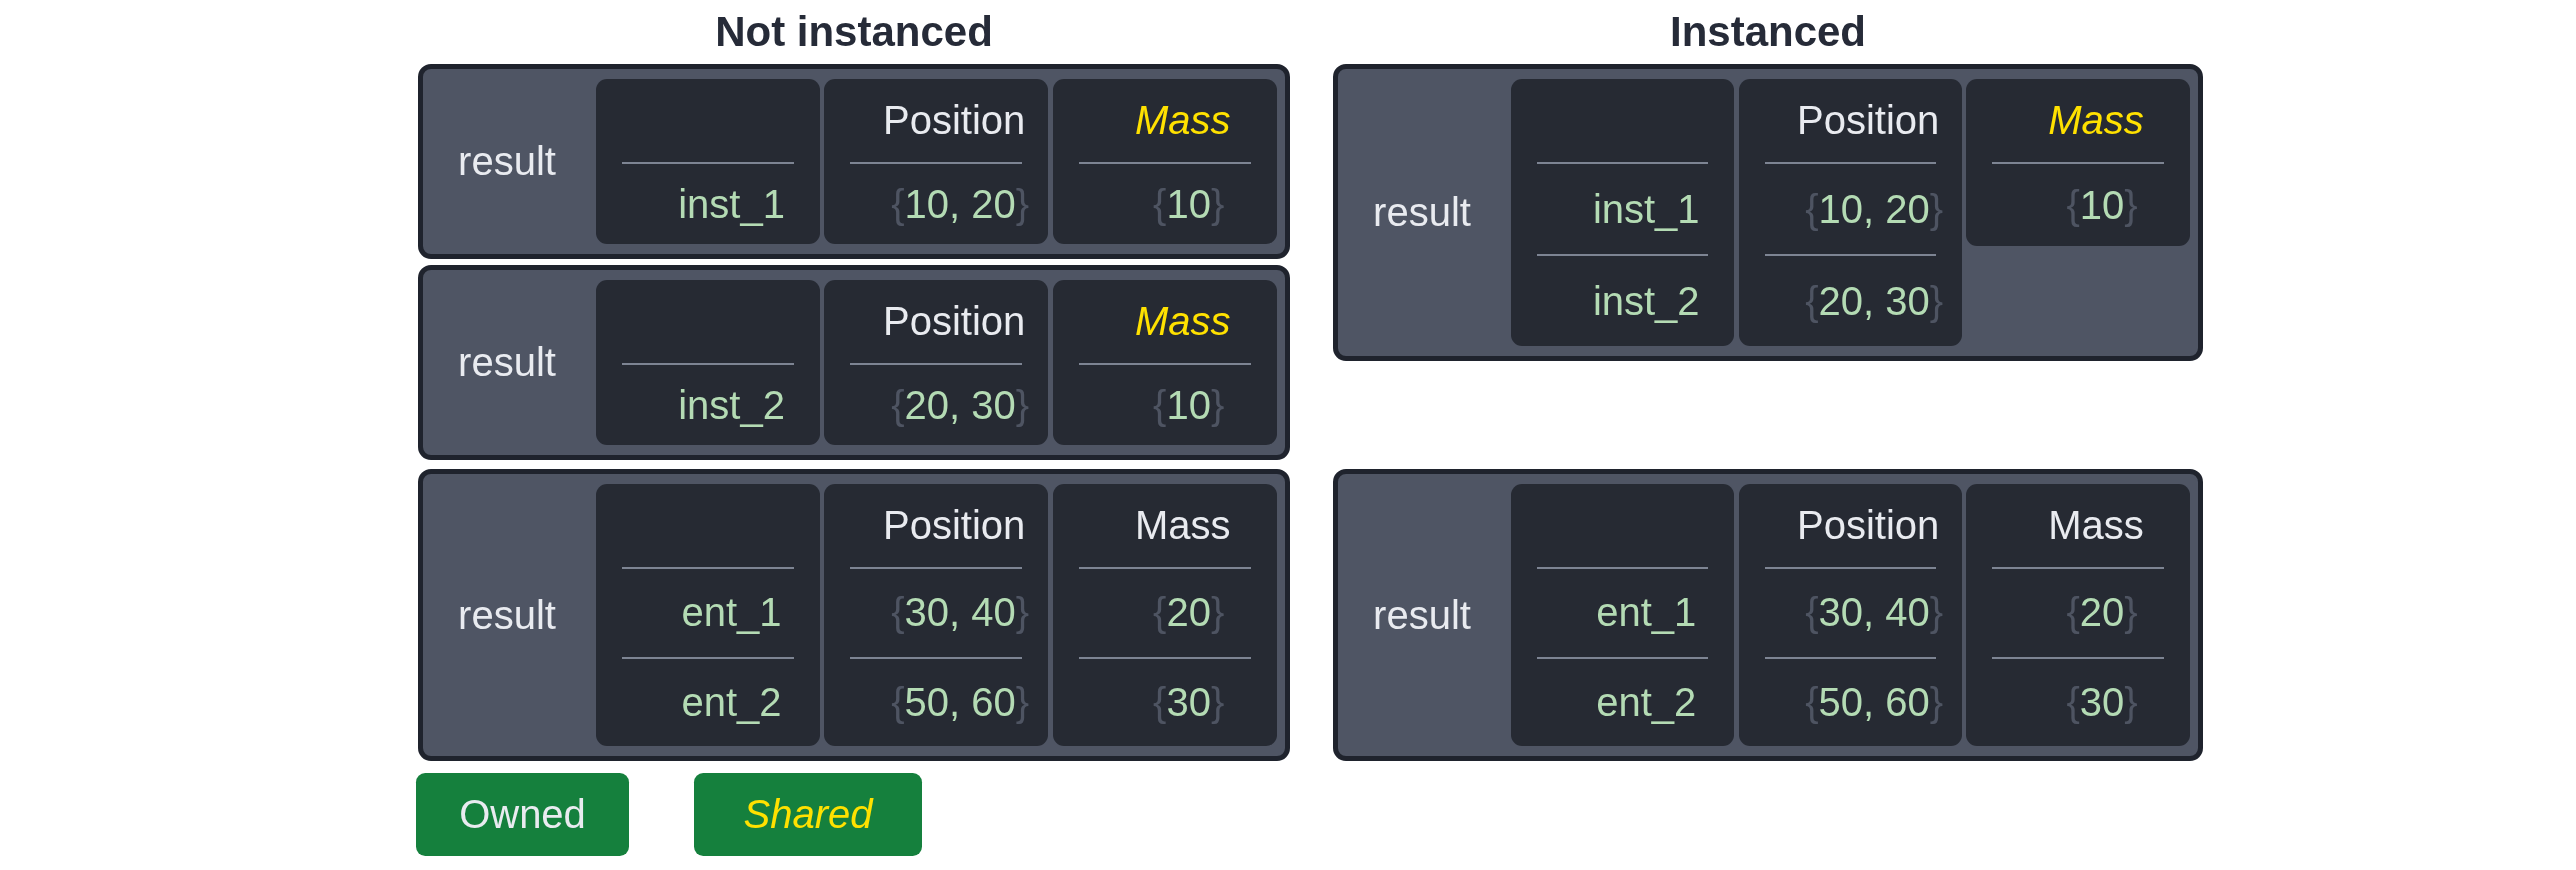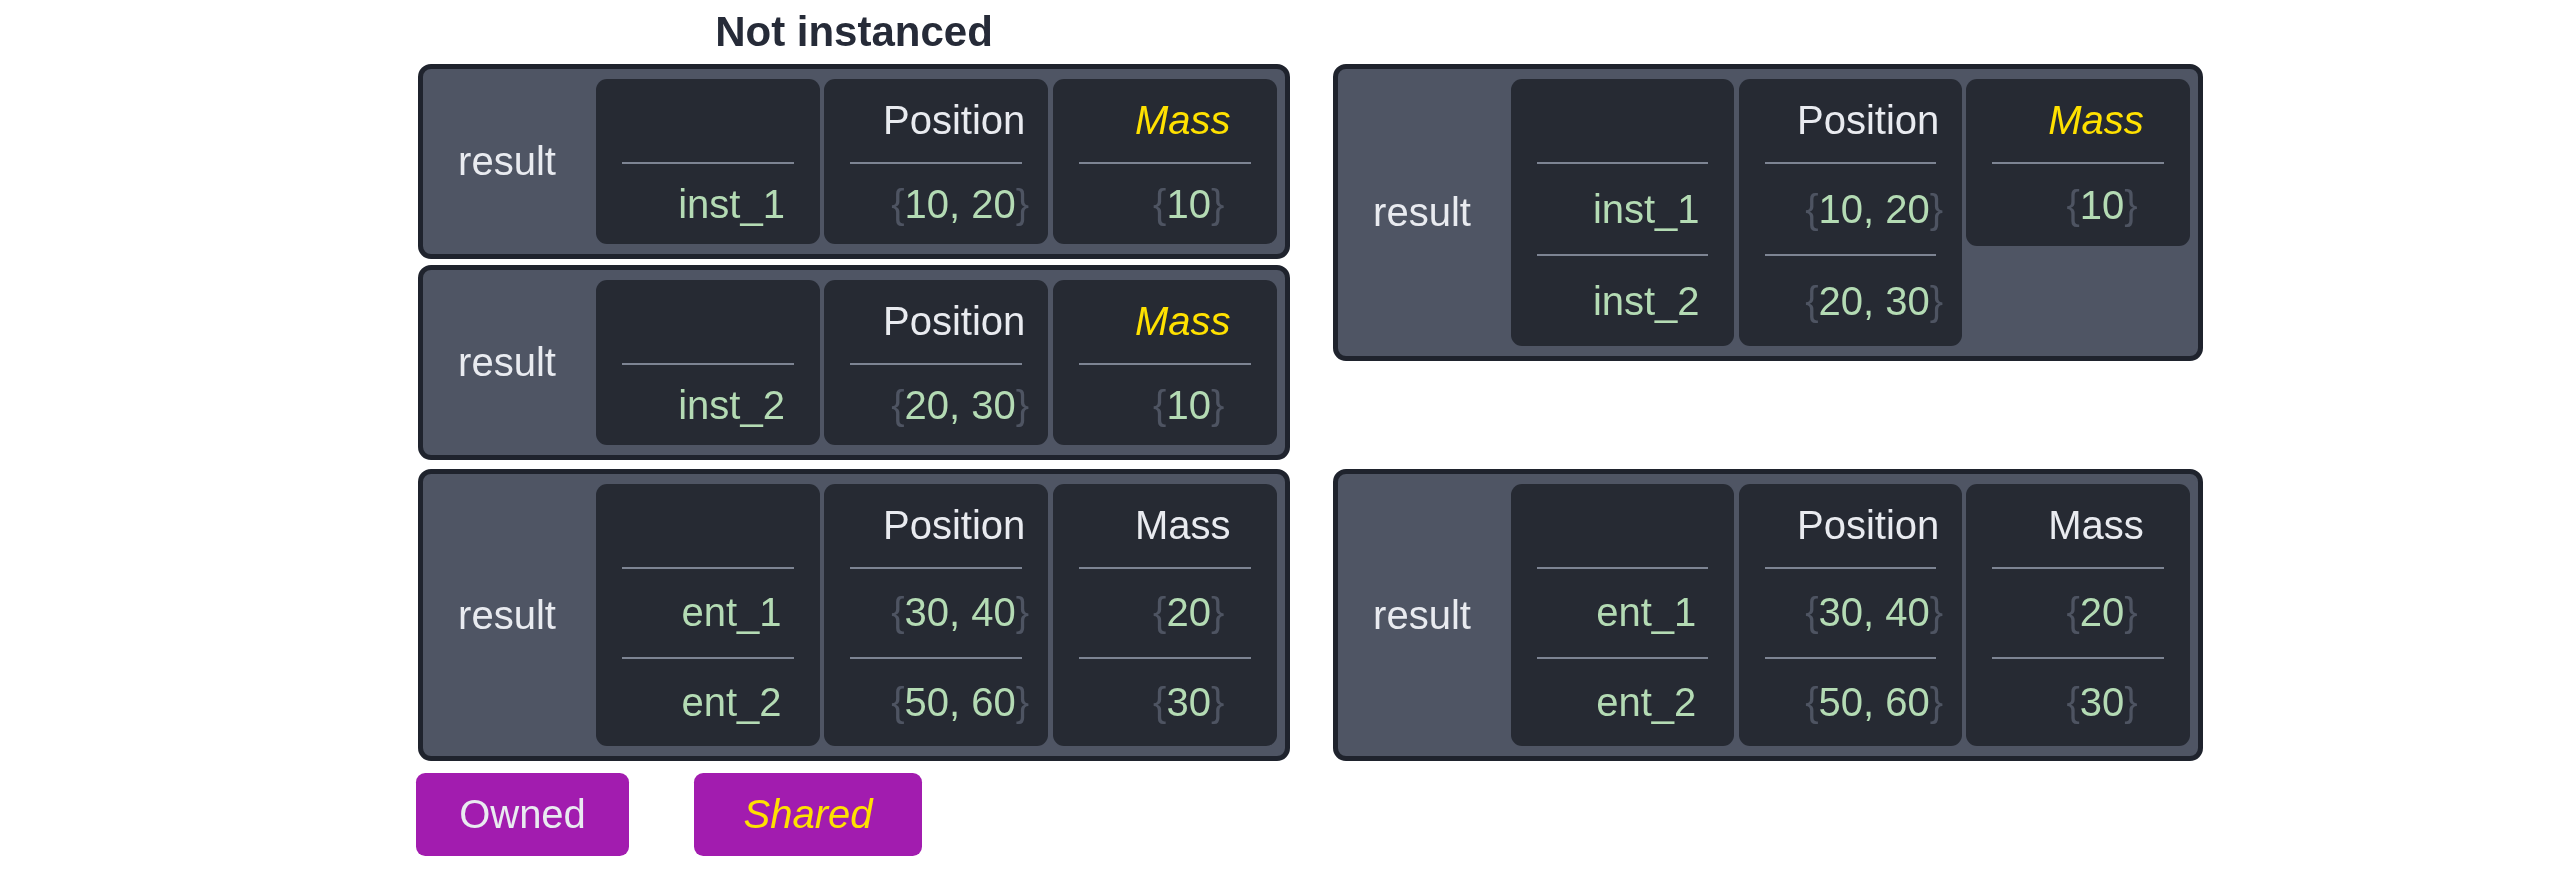--- a/index.html
+++ b/index.html
@@ -54,33 +54,34 @@
 
   .cell-value {
     flex:1 1 0;
     display:flex; align-items:center; justify-content:center;
     font-size:40px; color:#b4dbb4; white-space:pre;padding-left:48px;
   }
   .brace { color:#4e5462; }
 
   .legend-item {
     position:absolute; top:773px; height:83px;
-    background:#a21caf; border-radius:9.2px;
+    background:#15803d; border-radius:9.2px;
     display:flex; align-items:center; justify-content:center;
     font-size:40px; color:#e9ebf0;
   }
   #legend-owned  { left:416px; width:213px; }
   #legend-shared { left:694px; width:228px; color:#ffe100; font-style:italic; }
 </style>
 </head>
 <body>
 
 <div class="canvas">
 
   <div class="col-title" id="title-left">Not instanced</div>
+  <div class="col-title" id="title-right">Instanced</div>
 
   <div class="box" id="box-l1">
     <div class="result-label">result</div>
     <div class="cell">
       <div class="cell-header"></div>
       <div class="sep"></div>
       <div class="cell-value">inst_1</div>
     </div>
     <div class="cell">
       <div class="cell-header">Position</div>

